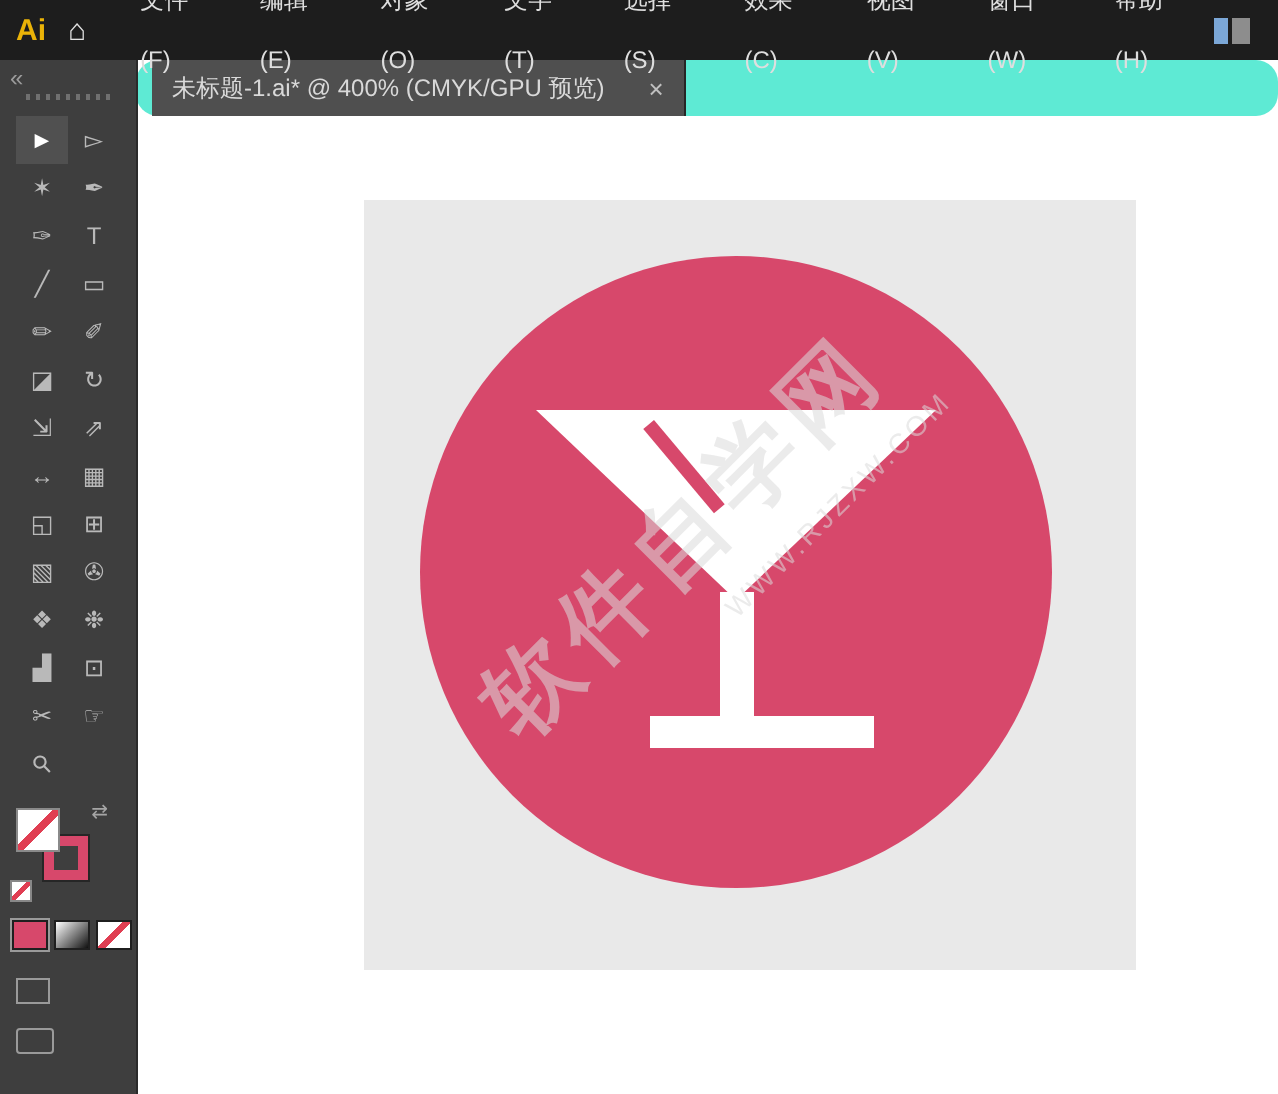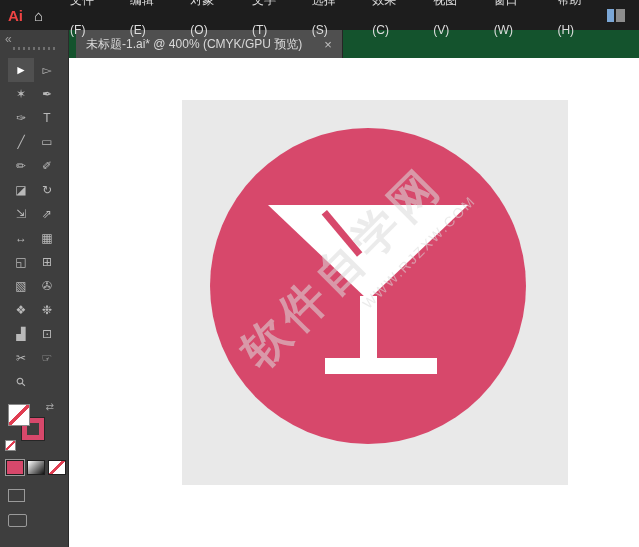--- a/index.html
+++ b/index.html
@@ -11,21 +11,21 @@
            display:flex;align-items:center;z-index:20;}
   .logo{color:#f7941e;font-weight:bold;font-size:15px;padding:0 9px 0 8px;}
   .home{color:#e3e3e3;font-size:15px;margin:0 8px 0 2px;}
   .menus{display:flex;align-items:center;margin-left:8px;}
   .menu-item{padding:0 11px;font-size:12px;color:#dedede;line-height:30px;cursor:default;}
   .ws-icon{margin-left:auto;margin-right:14px;width:18px;height:13px;display:flex;gap:2px;cursor:pointer;}
   .ws-icon .a{width:7px;background:#7ba7d7;}
   .ws-icon .b{flex:1;background:#8d8d8d;}
 
   
-  .tabbar{position:absolute;left:68px;top:30px;right:0;height:28px;background:#14532d;z-index:10;}
+  .tabbar{position:absolute;left:68px;top:30px;right:0;height:28px;background:#5eead4;z-index:10;border-radius:11px;}
   .tab{position:absolute;left:8px;top:0;height:28px;background:#4f4f4f;display:flex;align-items:center;
        padding:0 10px;color:#d9d9d9;font-size:12px;border-right:1px solid #262626;cursor:pointer;}
   .tab .title{margin-right:22px;white-space:nowrap;}
   .tab .close{color:#c0c0c0;font-size:13px;cursor:pointer;}
 
   
   .toolbar{position:absolute;left:0;top:30px;bottom:0;width:68px;background:#3e3e3e;
            border-right:1px solid #2b2b2b;z-index:15;}
   .panel-head{height:28px;position:relative;}
   .collapse{position:absolute;left:5px;top:2px;color:#9c9c9c;font-size:12px;cursor:pointer;}
@@ -73,21 +73,21 @@
   .wm2{position:absolute;left:237px;top:152px;transform:translate(-50%,-50%) rotate(-45deg);
        font-size:14px;letter-spacing:2px;color:rgba(218,218,218,.55);
        white-space:nowrap;z-index:6;pointer-events:none;}
 </style>
 </head>
 <body>
 
 <div class="app">
 
   <div class="menubar">
-    <div class="logo" style="color: #ef4444;">Ai</div>
+    <div class="logo" style="color: #eab308;">Ai</div>
     <div class="home">⌂</div>
     <nav class="menus">
         <span class="menu-item">文件(F)</span>
         <span class="menu-item">编辑(E)</span>
         <span class="menu-item">对象(O)</span>
         <span class="menu-item">文字(T)</span>
         <span class="menu-item">选择(S)</span>
         <span class="menu-item">效果(C)</span>
         <span class="menu-item">视图(V)</span>
         <span class="menu-item">窗口(W)</span>

